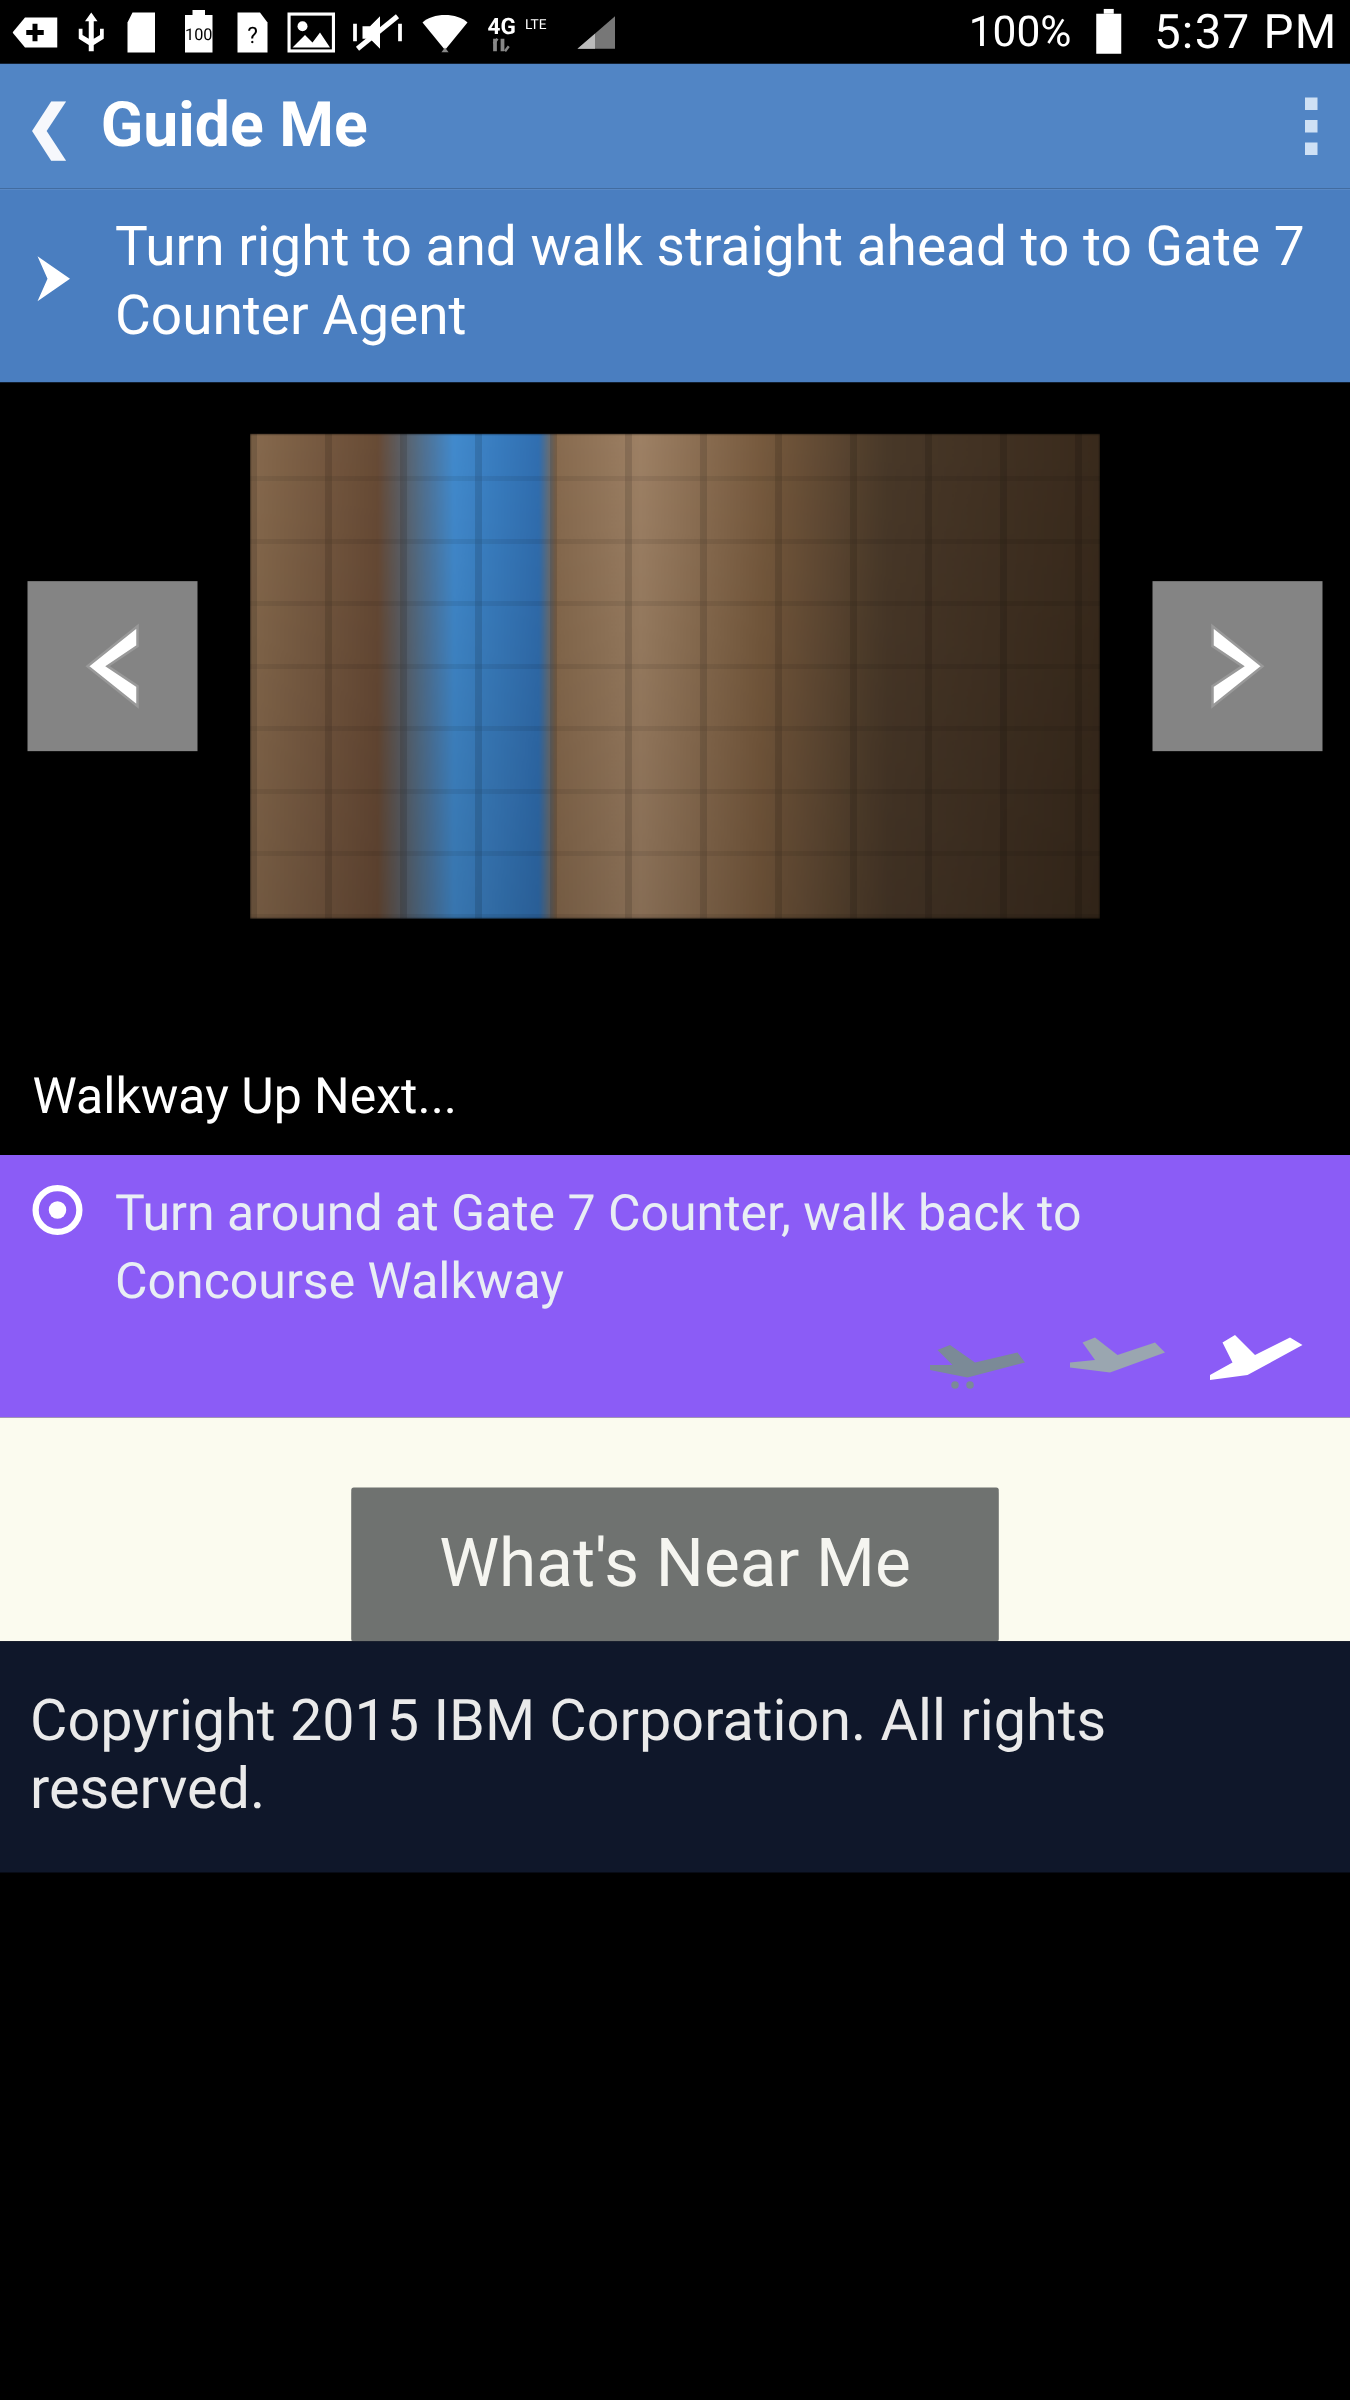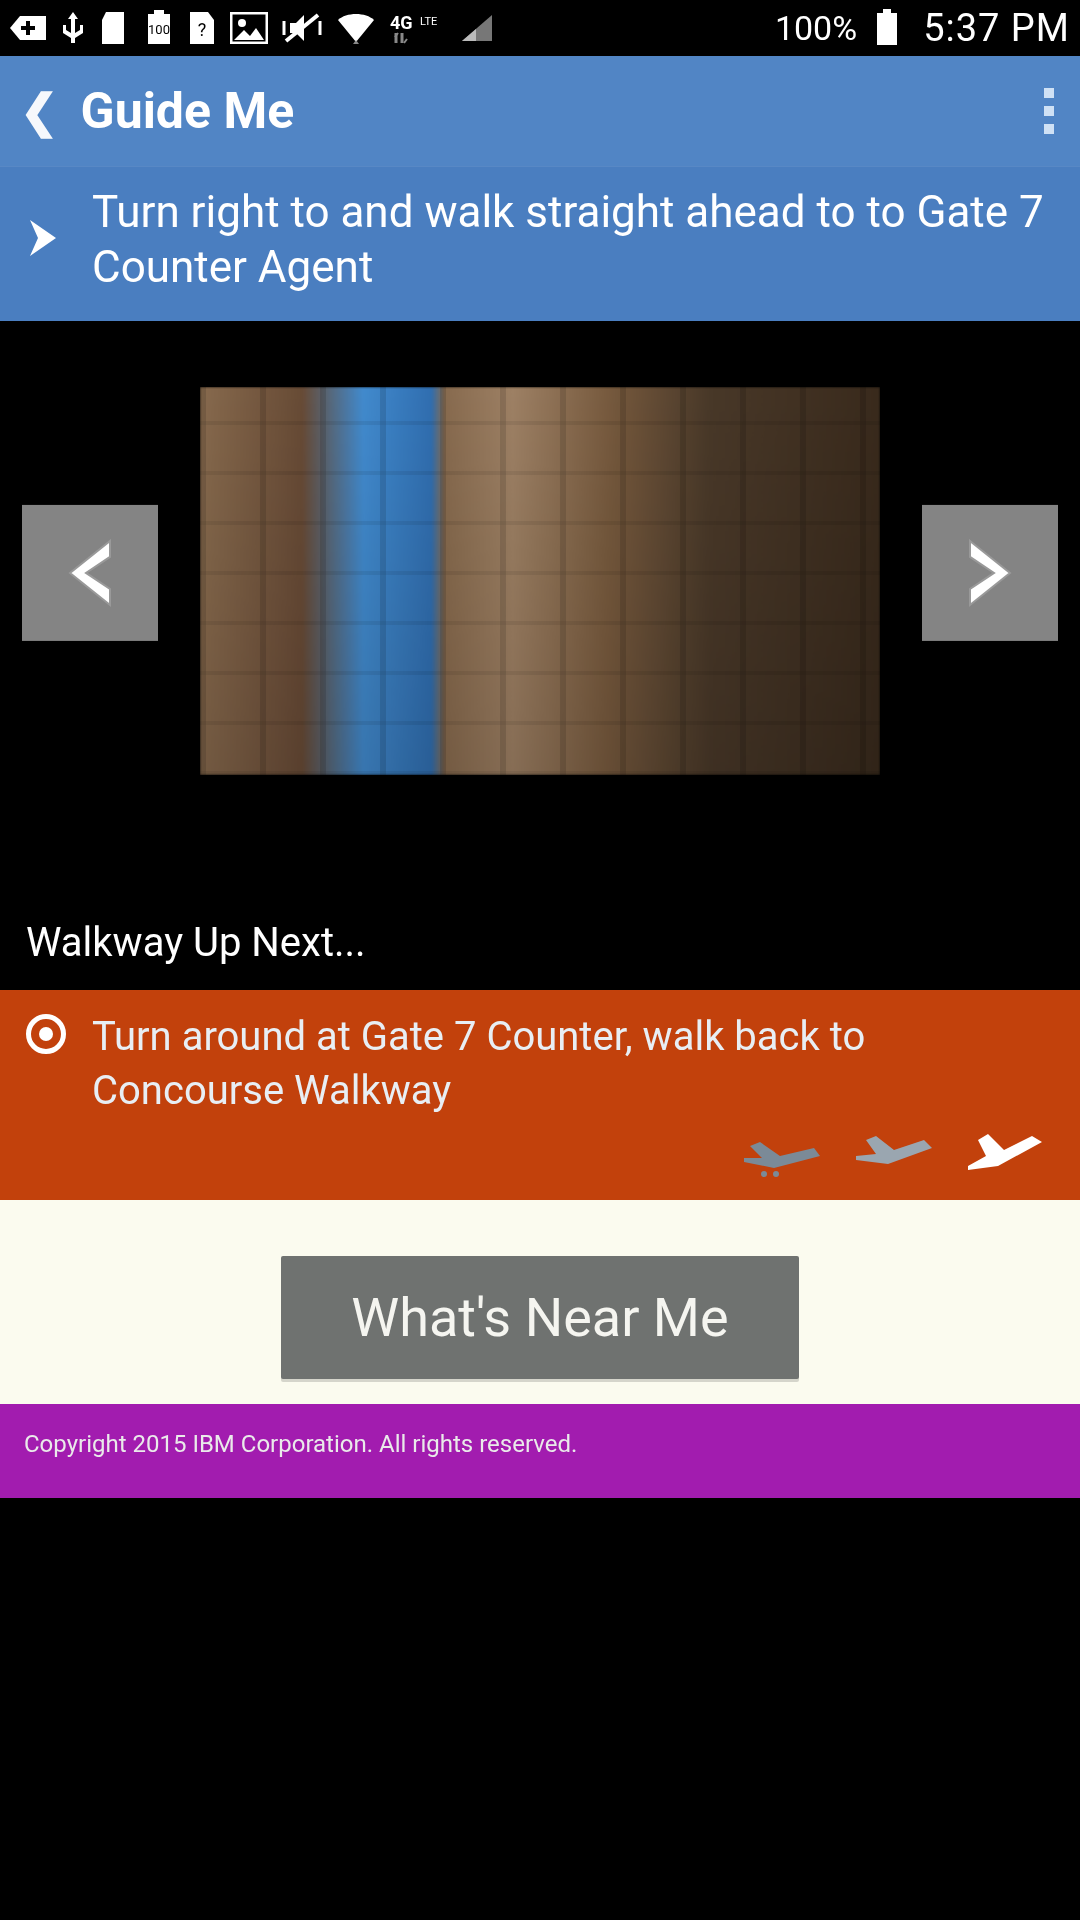--- a/index.html
+++ b/index.html
@@ -36,33 +36,33 @@
       repeating-linear-gradient(90deg, rgba(0,0,0,.35) 0 6px, rgba(255,255,255,0) 6px 60px),
       repeating-linear-gradient(0deg, rgba(0,0,0,.2) 0 4px, rgba(255,255,255,0) 4px 50px);
       opacity:.35;
   }
   .nav-btn { position:absolute; top:50%; transform:translateY(-78%); width:136px; height:136px; background:rgba(220,220,220,.6); display:flex; align-items:center; justify-content:center; }
   .nav-left { left:22px; }
   .nav-right { right:22px; }
 
   
   .coming-up { background:#000; color:#fff; padding:18px 26px 24px; font-size:40px; }
-  .next-step { background:#c2410c; color:#e8eef4; padding:20px 26px 16px 26px; }
+  .next-step { background:#8b5cf6; color:#e8eef4; padding:20px 26px 16px 26px; }
   .next-step-row { display:flex; align-items:flex-start; gap:26px; }
   .radio { width:40px; height:40px; border:5px solid #fff; border-radius:50%; position:relative; flex:0 0 auto; margin-top:4px; }
   .radio::after { content:""; position:absolute; top:50%; left:50%; width:14px; height:14px; background:#fff; border-radius:50%; transform:translate(-50%,-50%); }
   .next-step-text { font-size:40px; line-height:1.35; }
   .plane-row { display:flex; justify-content:flex-end; gap:20px; margin-top:12px; padding-right:4px; }
 
   
   .near-me-area { background:#fbfbef; flex:1; display:flex; align-items:flex-start; justify-content:center; padding-top:56px; }
   .near-me-btn { background:#6f7270; color:#f5f5f0; font-size:54px; padding:30px 70px; border:none; border-radius:2px; box-shadow:0 3px 0 rgba(0,0,0,.15); }
 
   
-  .footer { background:#a21caf; color:#eaeaea; font-size:24px; padding:26px 24px 40px; }
+  .footer { background:#0f172a; color:#eaeaea; font-size:46px; padding:37px 24px 40px; }
 
   .col { display:flex; flex-direction:column; height:1498px; }
   .flex-fill { flex:1 1 auto; }
 </style>
 </head>
 <body>
 
 <div class="col">
 
   <div class="status-bar">

